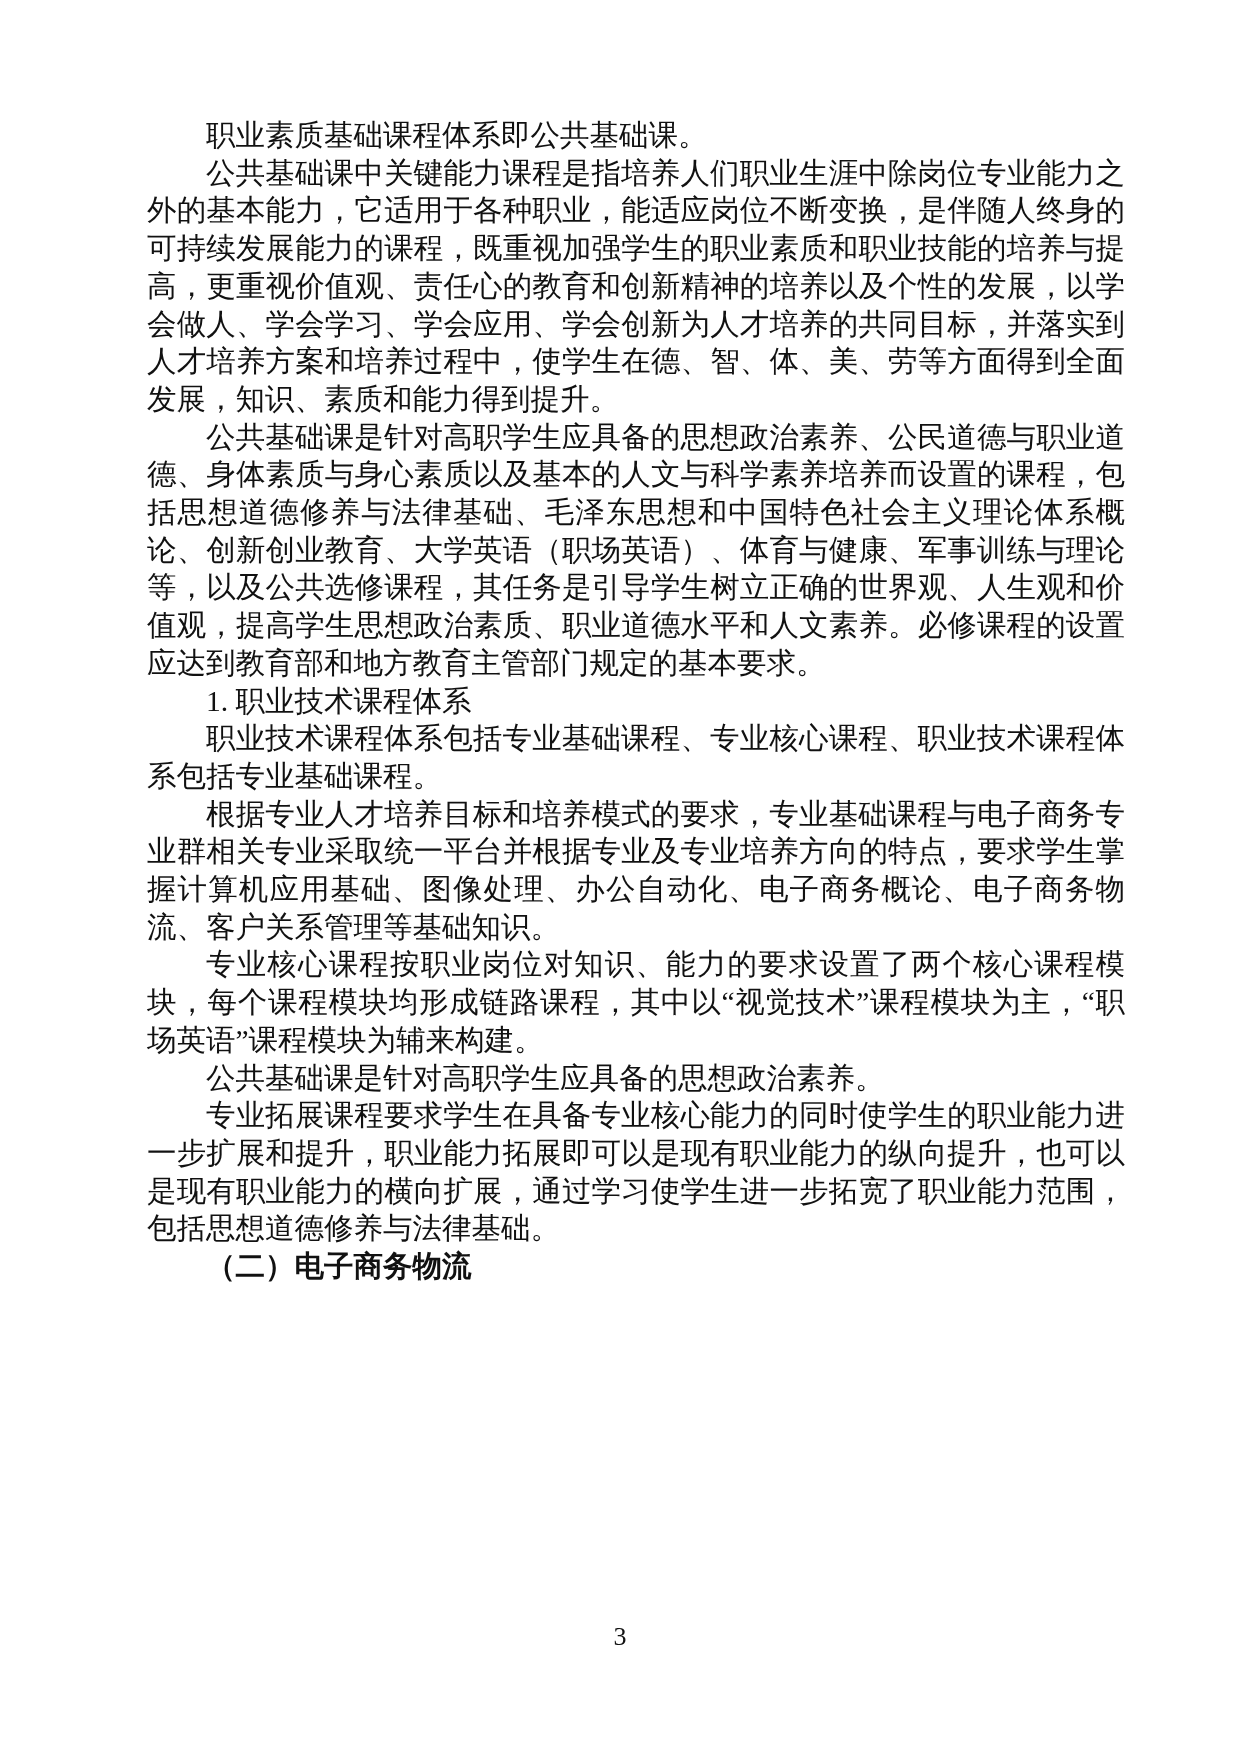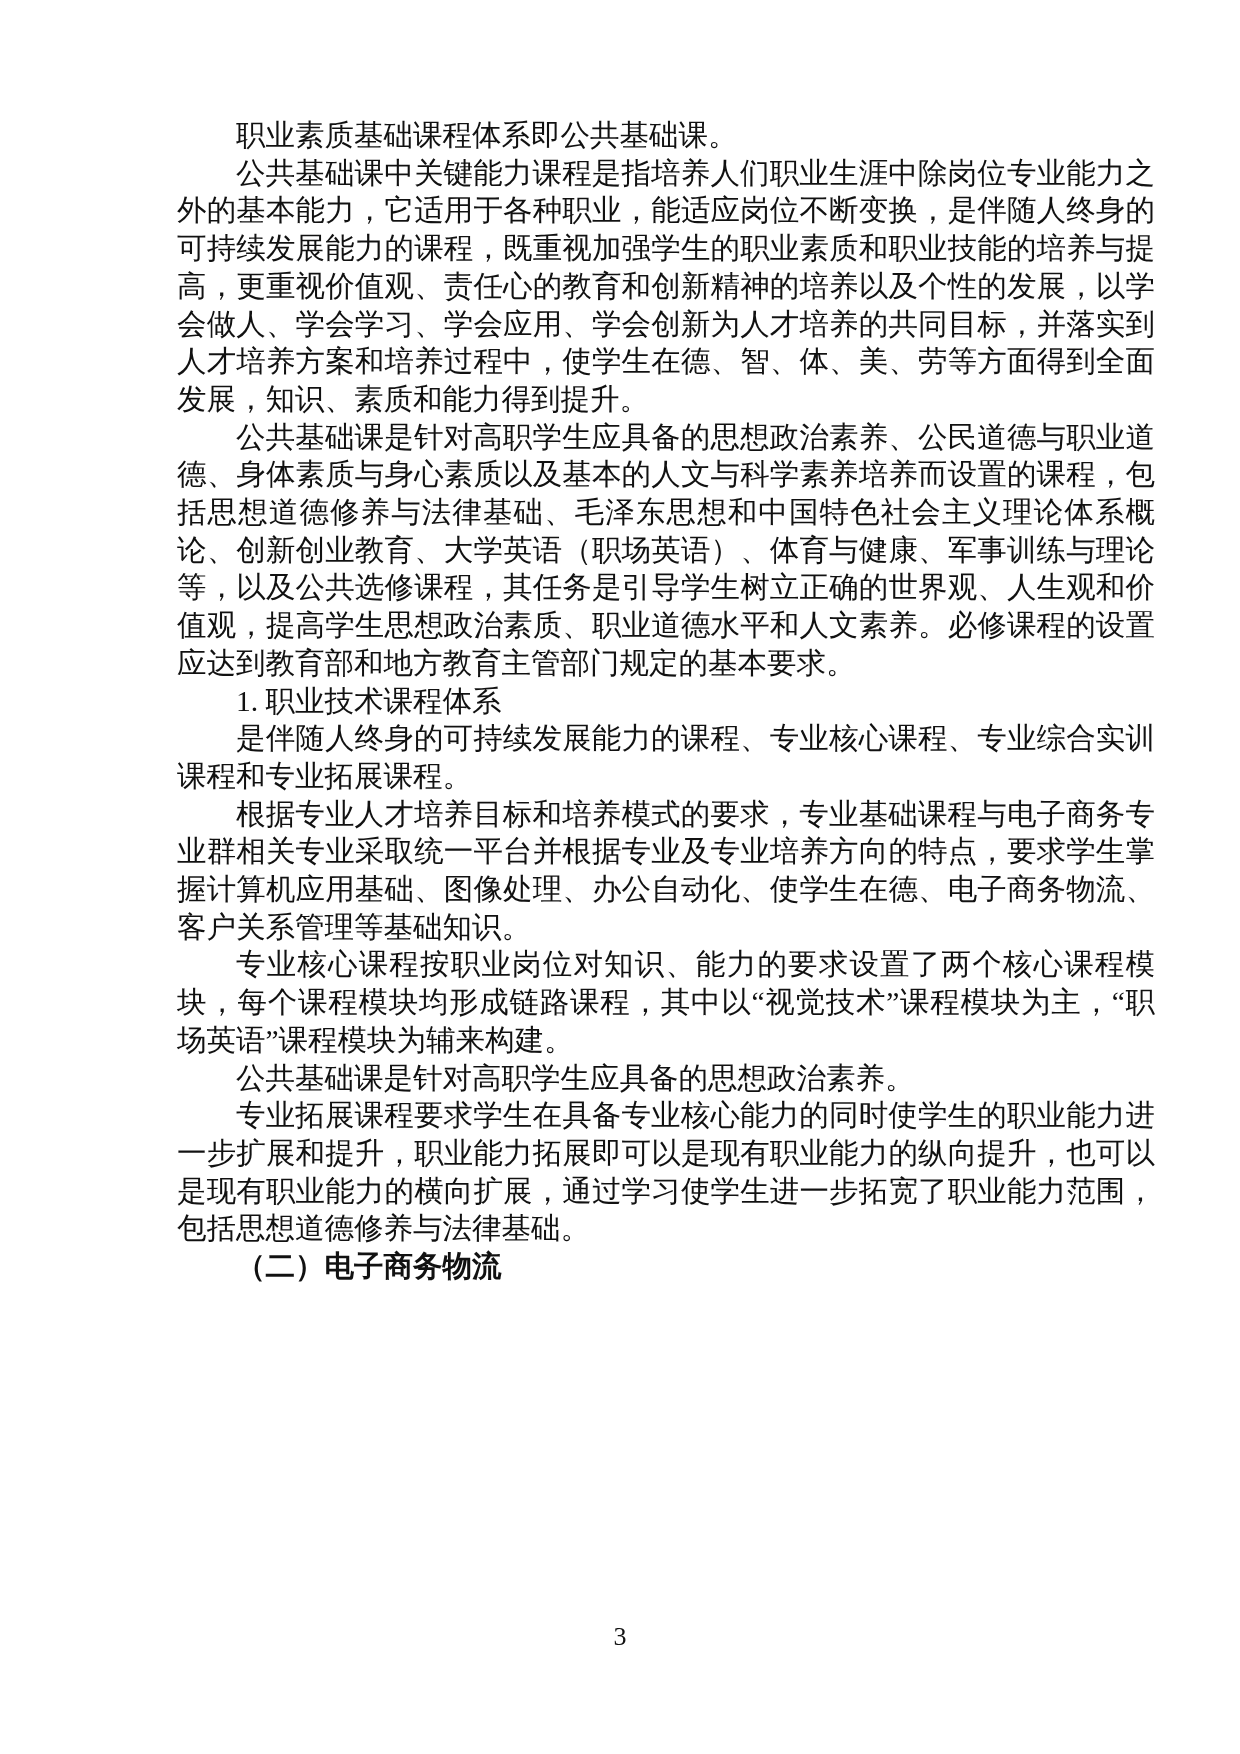--- a/index.html
+++ b/index.html
@@ -19,21 +19,20 @@
   .content {
     position: absolute;
     left: 147px;
     top: 117px;
     width: 978px;
     font-size: 29.5px;
     line-height: 37.7px;
     text-align: justify;
     text-justify: inter-character;
     letter-spacing: 0;
-    margin-left: 30px;
   }
   .content p {
     margin: 0;
     padding: 0;
     text-indent: 2em;
   }
   .content p.heading {
     font-weight: bold;
   }
   .footer {
@@ -49,21 +48,21 @@
 </style>
 </head>
 <body>
 
 <div class="page">
   <div class="content">
     <p>职业素质基础课程体系即公共基础课。</p>
     <p>公共基础课中关键能力课程是指培养人们职业生涯中除岗位专业能力之外的基本能力，它适用于各种职业，能适应岗位不断变换，是伴随人终身的可持续发展能力的课程，既重视加强学生的职业素质和职业技能的培养与提高，更重视价值观、责任心的教育和创新精神的培养以及个性的发展，以学会做人、学会学习、学会应用、学会创新为人才培养的共同目标，并落实到人才培养方案和培养过程中，使学生在德、智、体、美、劳等方面得到全面发展，知识、素质和能力得到提升。</p>
     <p>公共基础课是针对高职学生应具备的思想政治素养、公民道德与职业道德、身体素质与身心素质以及基本的人文与科学素养培养而设置的课程，包括思想道德修养与法律基础、毛泽东思想和中国特色社会主义理论体系概论、创新创业教育、大学英语（职场英语）、体育与健康、军事训练与理论等，以及公共选修课程，其任务是引导学生树立正确的世界观、人生观和价值观，提高学生思想政治素质、职业道德水平和人文素养。必修课程的设置应达到教育部和地方教育主管部门规定的基本要求。</p>
     <p>1. 职业技术课程体系</p>
-    <p>是伴随人终身的可持续发展能力的课程、专业核心课程、专业综合实训课程和专业拓展课程。</p>
-    <p>根据专业人才培养目标和培养模式的要求，专业基础课程与电子商务专业群相关专业采取统一平台并根据专业及专业培养方向的特点，要求学生掌握计算机应用基础、图像处理、办公自动化、使学生在德、电子商务物流、客户关系管理等基础知识。</p>
+    <p>职业技术课程体系包括专业基础课程、专业核心课程、职业技术课程体系包括专业基础课程。</p>
+    <p>根据专业人才培养目标和培养模式的要求，专业基础课程与电子商务专业群相关专业采取统一平台并根据专业及专业培养方向的特点，要求学生掌握计算机应用基础、图像处理、办公自动化、电子商务概论、电子商务物流、客户关系管理等基础知识。</p>
     <p>专业核心课程按职业岗位对知识、能力的要求设置了两个核心课程模块，每个课程模块均形成链路课程，其中以“视觉技术”课程模块为主，“职场英语”课程模块为辅来构建。</p>
     <p>公共基础课是针对高职学生应具备的思想政治素养。</p>
     <p>专业拓展课程要求学生在具备专业核心能力的同时使学生的职业能力进一步扩展和提升，职业能力拓展即可以是现有职业能力的纵向提升，也可以是现有职业能力的横向扩展，通过学习使学生进一步拓宽了职业能力范围，包括思想道德修养与法律基础。</p>
     <p class="heading">（二）电子商务物流</p>
   </div>
   <div class="footer">3</div>
 </div>
 
 </body></html>

